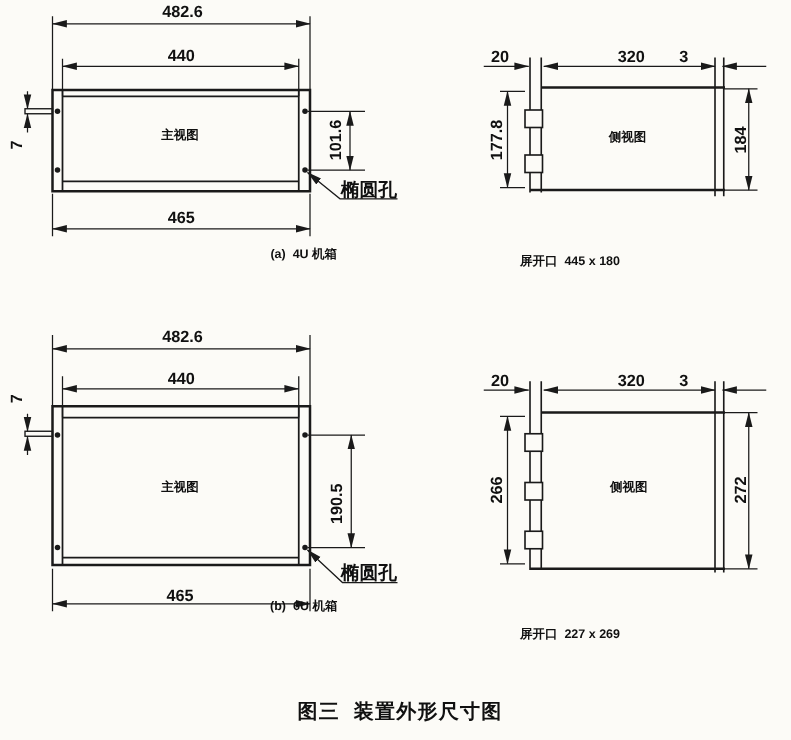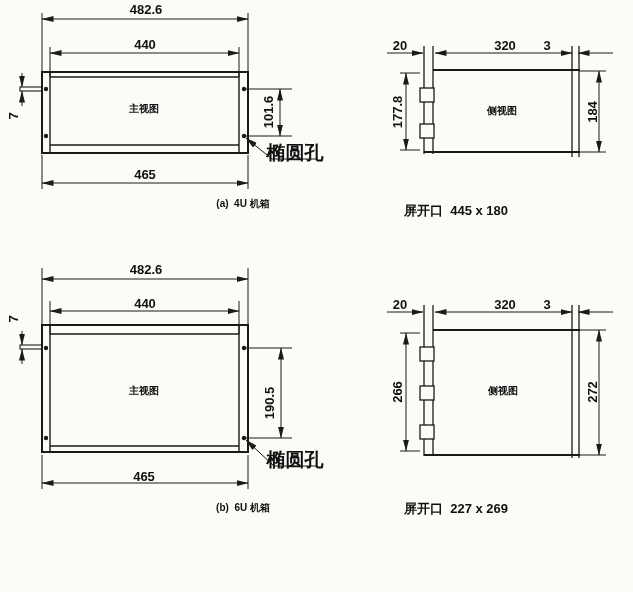--- a/index.html
+++ b/index.html
@@ -16,22 +16,22 @@
     position:absolute;
     transform:translate(-50%,-50%);
     font-weight:bold;
     font-size:13px;
     line-height:1;
     white-space:pre;
     color:#101010;
   }
   .rot{transform:translate(-50%,-50%) rotate(-90deg)}
   .cn{font-size:10px}
-  .small-cn{font-size:19px}
-  .cut{font-size:13px}
+  .small-cn{font-size:15px}
+  .cut{font-size:10px}
   .cap{font-size:16px;letter-spacing:1px}
 </style>
 </head>
 <body>
 
 <div id="figure-page">
 
   <svg width="633" height="592" viewBox="0 0 633 592">
     <defs>
       <marker id="arr" viewBox="0 0 12 8" refX="11.5" refY="4" markerWidth="12" markerHeight="8" orient="auto-start-reverse" markerUnits="userSpaceOnUse">
@@ -138,24 +138,25 @@
   <div class="lbl rot" style="left:592px;top:112px">184</div>
   <div class="lbl cut" style="left:456px;top:210px">屏开口  445 x 180</div>
 
   <div class="lbl" style="left:146px;top:269px">482.6</div>
   <div class="lbl" style="left:145px;top:303px">440</div>
   <div class="lbl cn" style="left:144px;top:391px">主视图</div>
   <div class="lbl rot" style="left:13px;top:319px">7</div>
   <div class="lbl rot" style="left:269px;top:403px">190.5</div>
   <div class="lbl" style="left:144px;top:476px">465</div>
   <div class="lbl small-cn" style="left:295px;top:459px">椭圆孔</div>
-  <div class="lbl cn" style="left:243px;top:508px">(b)  6U 机箱</div>
+  <div class="lbl cn" style="left:243px;top:486px">(b)  6U 机箱</div>
 
   <div class="lbl" style="left:400px;top:304px">20</div>
   <div class="lbl" style="left:505px;top:304px">320</div>
   <div class="lbl" style="left:547px;top:304px">3</div>
   <div class="lbl cn" style="left:503px;top:391px">侧视图</div>
   <div class="lbl rot" style="left:397px;top:392px">266</div>
   <div class="lbl rot" style="left:592px;top:392px">272</div>
   <div class="lbl cut" style="left:456px;top:508px">屏开口  227 x 269</div>
 
+  <div class="lbl cap" style="left:320px;top:570px">图三  装置外形尺寸图</div>
 
 </div>
 
 </body></html>

